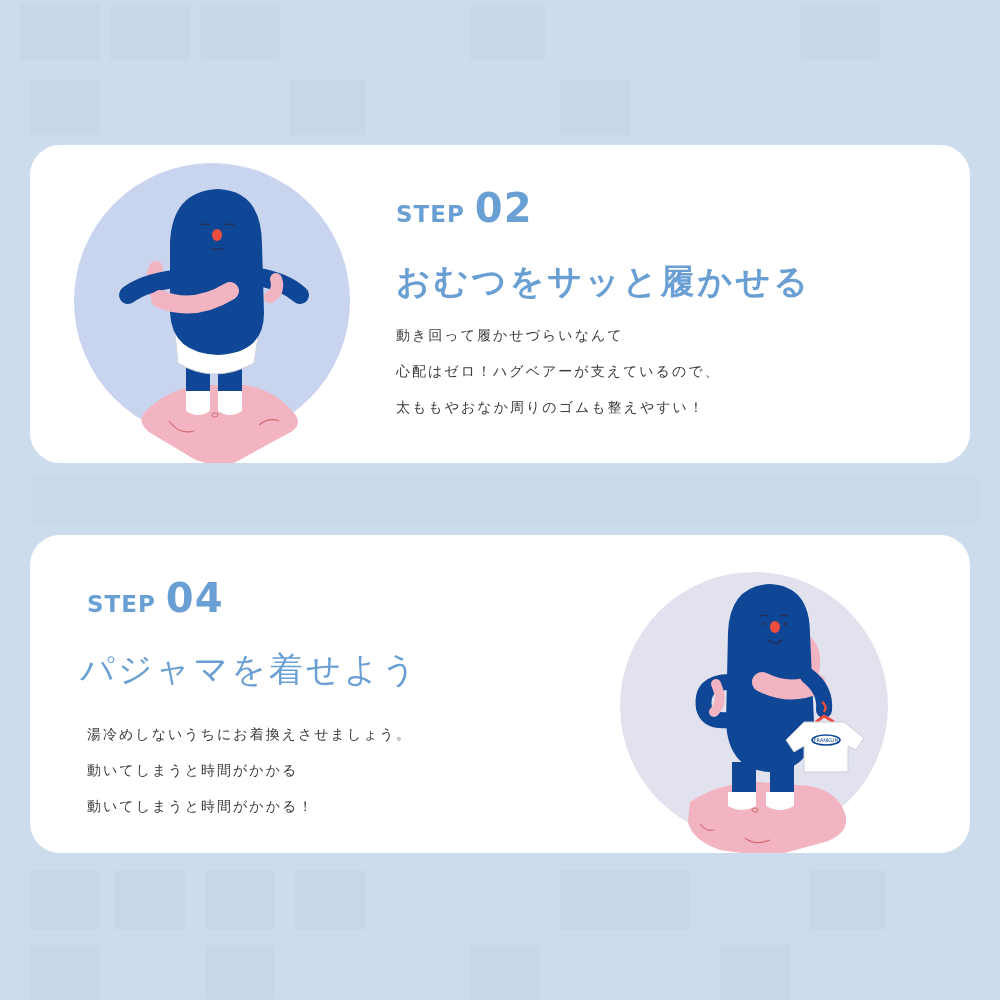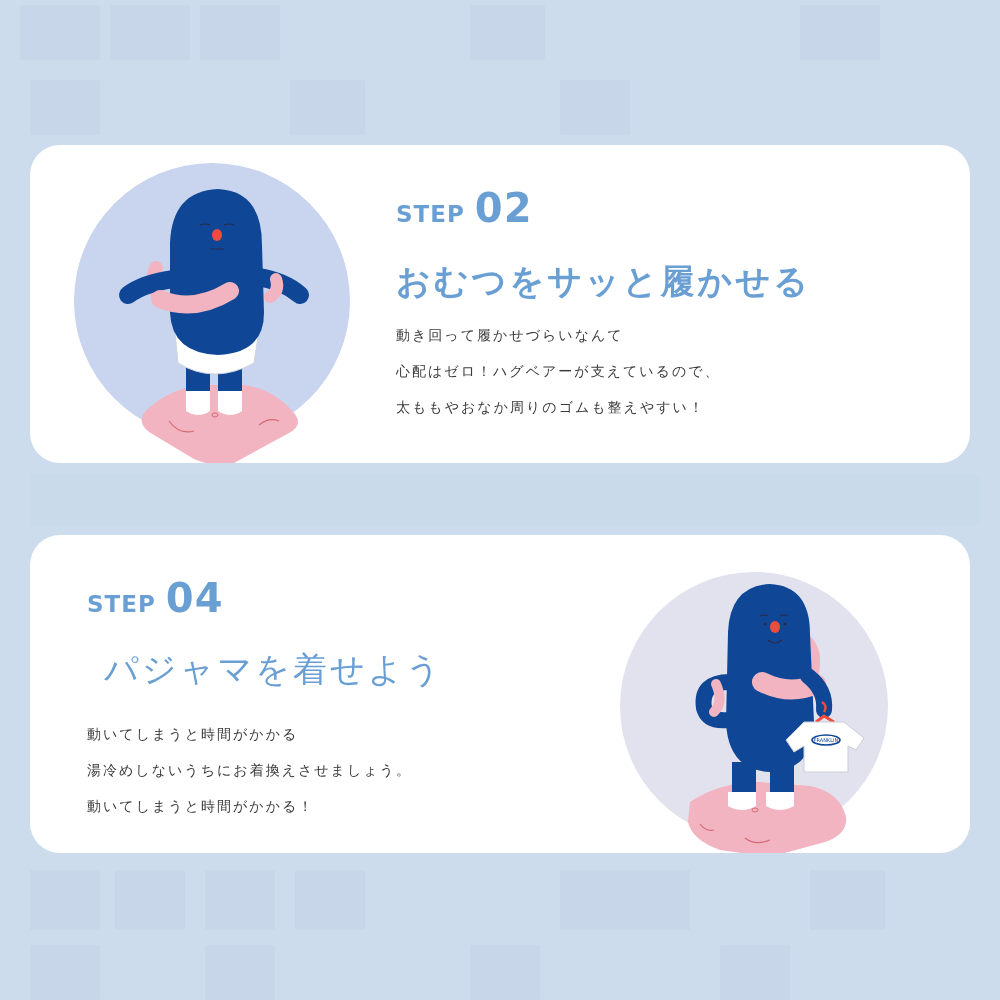--- a/index.html
+++ b/index.html
@@ -34,21 +34,21 @@
   }
   .body {
     position:absolute; color:#3b3b3b; font-size:14px; line-height:36px;
     letter-spacing:2px; font-family:"DejaVu Sans", sans-serif;
   }
   .body div { white-space:nowrap; }
   .c3 .step { left:366px; top:40px; }
   .c3 .title { left:366px; top:114px;font-weight:bold; }
   .c3 .body { left:366px; top:172px; }
   .c4 .step { left:57px; top:40px; }
-  .c4 .title { left:74px; top:112px; }
+  .c4 .title { left:50px; top:112px; }
   .c4 .body { left:57px; top:181px; }
 </style>
 </head>
 <body>
 
 <div class="tiles">
   <div class="tile" style="left:20px;top:5px;width:80px;height:55px"></div>
   <div class="tile" style="left:110px;top:5px;width:80px;height:55px"></div>
   <div class="tile" style="left:200px;top:5px;width:80px;height:55px"></div>
   <div class="tile" style="left:470px;top:5px;width:75px;height:55px"></div>
@@ -146,17 +146,17 @@
     <circle cx="145" cy="52" r="1.3" fill="#2a2a4a"></circle>
       <circle cx="165" cy="52" r="1.3" fill="#2a2a4a"></circle>
     <ellipse cx="155" cy="55" rx="5" ry="6" fill="#ee4c3c"></ellipse>
     <path d="M148 68 q7 6 14 0" stroke="#2a2a4a" stroke-width="1.2" fill="none"></path>
   </svg>
   <div class="step">
     <span class="lbl">STEP</span><span class="num">04</span>
   </div>
   <div class="title">パジャマを着せよう</div>
   <div class="body">
+    <div>湯冷めしないうちにお着換えさせましょう。</div>
     <div>動いてしまうと時間がかかる</div>
-    <div>湯冷めしないうちにお着換えさせましょう。</div>
     <div>動いてしまうと時間がかかる！</div>
   </div>
 </div>
 
 </body></html>

